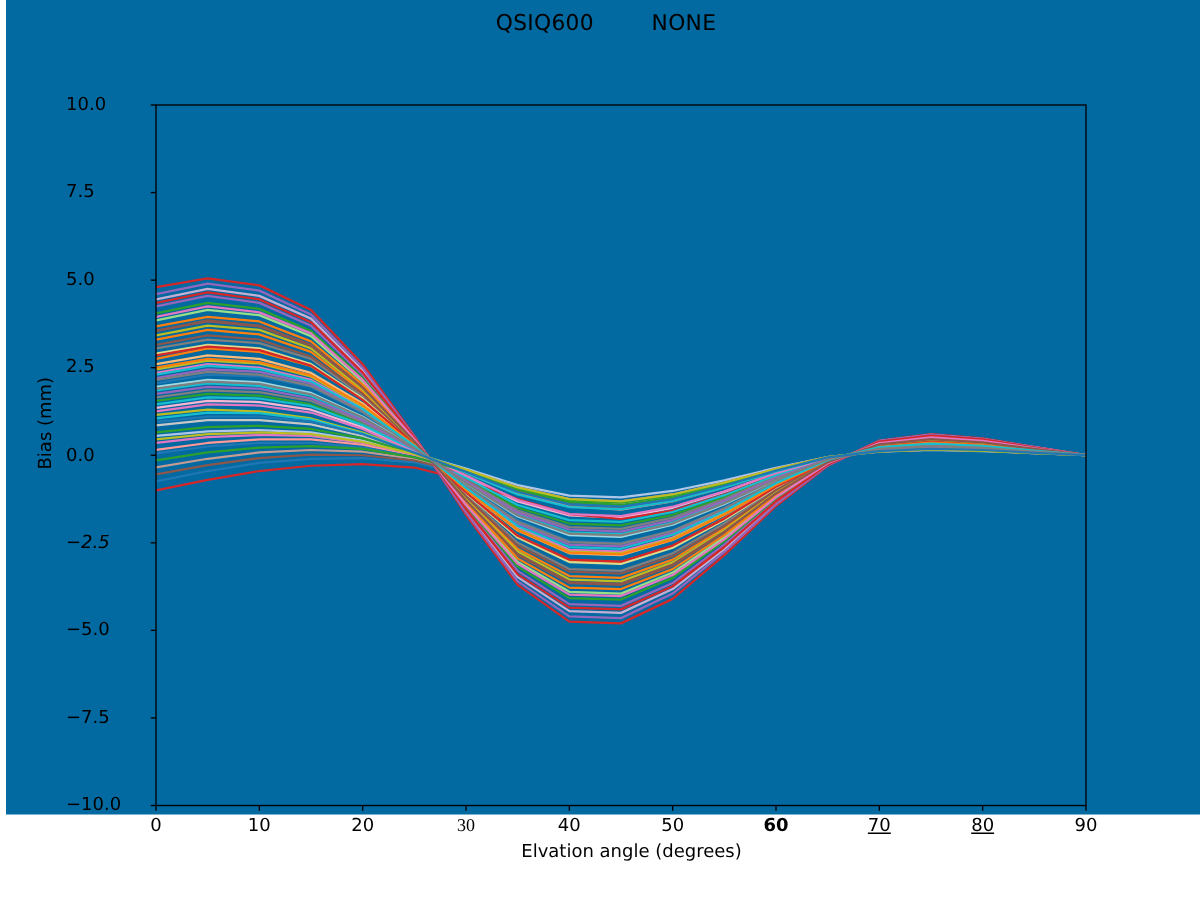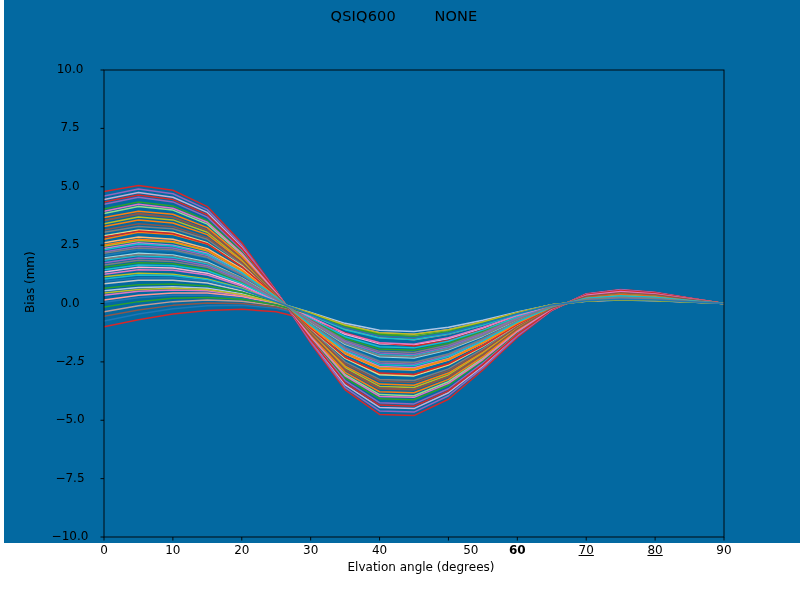--- a/index.html
+++ b/index.html
@@ -65,21 +65,21 @@
     left: 0;
     top: 560px;
     width: 800px;
     text-align: center;
     font-size: 12px;
     color: #000000;
     padding-left: 17px;
   }
   .ytick {
     position: absolute;
-    text-align: center;
+    text-align: left;
     font-size: 12px;
     color: #000000;
     white-space: nowrap;
   }
   .xtick {
     position: absolute;
     text-align: center;
     font-size: 12px;
     color: #000000;
     white-space: nowrap;
@@ -183,22 +183,22 @@
       <div class="ytick" style="left: 40px; width: 52px; top: 295.5px;">0.0</div>
       <div class="ytick" style="left: 40px; width: 52px; top: 237.125px;">2.5</div>
       <div class="ytick" style="left: 40px; width: 52px; top: 178.75px;">5.0</div>
       <div class="ytick" style="left: 40px; width: 52px; top: 120.375px;">7.5</div>
       <div class="ytick" style="left: 40px; width: 52px; top: 62px;">10.0</div>
     </div>
   <div id="xticklabels">
       <div class="xtick" style="left: 70px; width: 60px; top: 543px;">0</div>
       <div class="xtick" style="left: 138.889px; width: 60px; top: 543px;">10</div>
       <div class="xtick" style="left: 207.778px; width: 60px; top: 543px;">20</div>
-      <div class="xtick" style="left: 276.667px; width: 60px; top: 543px;">30</div>
+      <div class="xtick" style="left: 276.667px; width: 60px; top: 543px; font-family: Liberation Serif, serif;">30</div>
       <div class="xtick" style="left: 345.556px; width: 60px; top: 543px;">40</div>
-      <div class="xtick" style="left: 414.444px; width: 60px; top: 543px; text-align: right;">50</div>
+      <div class="xtick" style="left: 414.444px; width: 60px; top: 543px;">50</div>
       <div class="xtick" style="left: 483.333px; width: 60px; top: 543px; font-weight: bold;">60</div>
       <div class="xtick" style="left: 552.222px; width: 60px; top: 543px; text-decoration: underline;">70</div>
       <div class="xtick" style="left: 621.111px; width: 60px; top: 543px; text-decoration: underline;">80</div>
       <div class="xtick" style="left: 690px; width: 60px; top: 543px;">90</div>
     </div>
 
 </div>
 
 </body></html>

